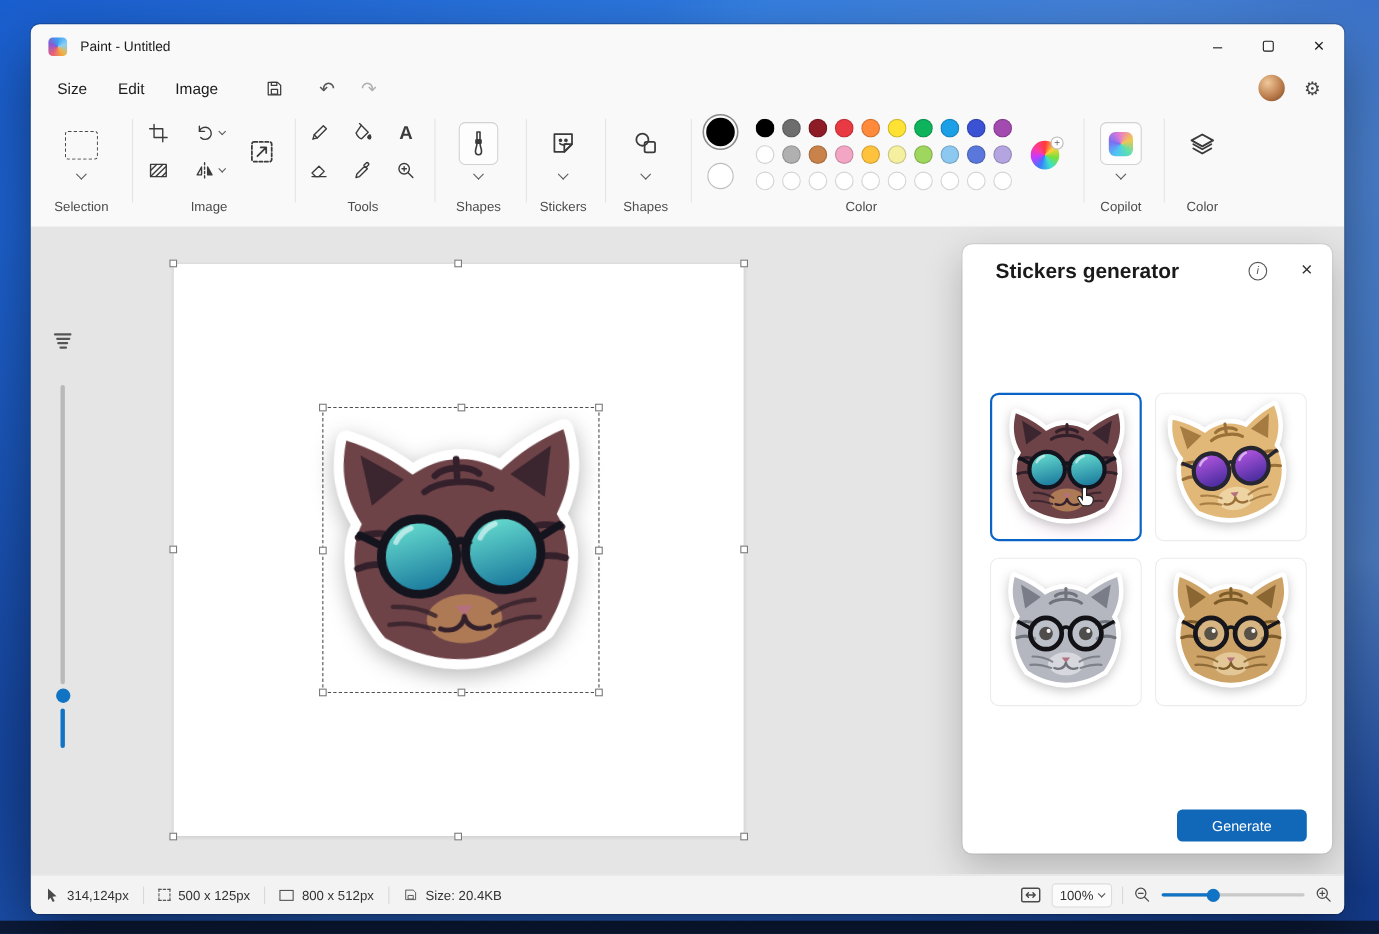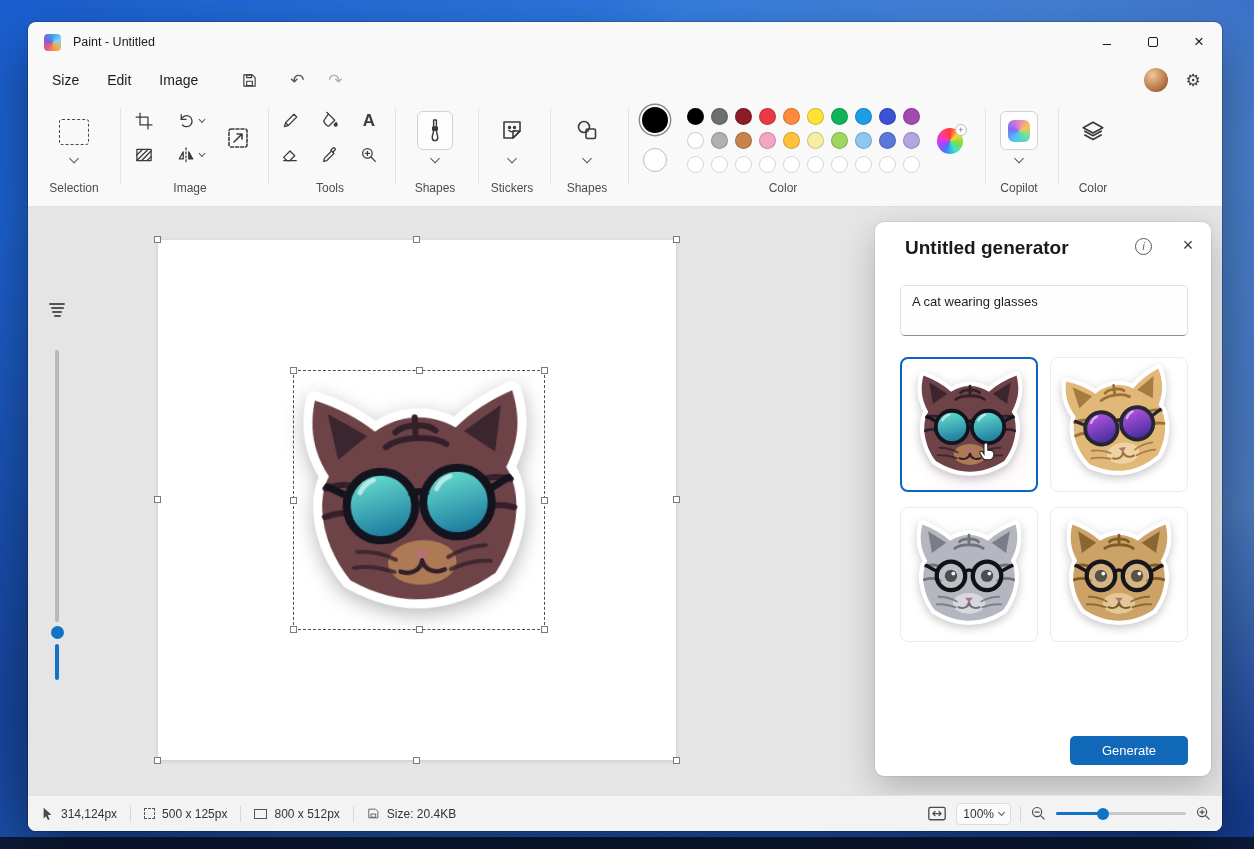--- a/index.html
+++ b/index.html
@@ -409,29 +409,28 @@
         <div class="handle" style="right:-4px; top:-4px;"></div>
         <div class="handle" style="left:-4px; top:126px;"></div>
         <div class="handle" style="right:-4px; top:126px;"></div>
         <div class="handle" style="left:-4px; bottom:-4px;"></div>
         <div class="handle" style="left:122px; bottom:-4px;"></div>
         <div class="handle" style="right:-4px; bottom:-4px;"></div>
       </div>
     </div>
 
     <div class="sticker-panel">
-      <span class="sp-title">Untitled generator</span>
+      <span class="sp-title">Stickers generator</span>
       <div class="sp-info">
           <span>i</span>
         </div>
       <div class="sp-close">
           <span>×</span>
         </div>
 
-      <div class="prompt-box">A cat wearing glasses</div>
 
       <div class="thumb glow selected" style="left:25px; top:135px;">
         <div class="catwrap">
   <svg viewBox="0 0 120 120" width="100%" height="100%" style="overflow:visible">
     <defs>
       <linearGradient id="L1" x1="0" y1="0" x2="0.25" y2="1">
         <stop offset="0" stop-color="#6fe8d4"></stop>
                   <stop offset="1" stop-color="#1f7fa0"></stop>
       </linearGradient>
     </defs>

